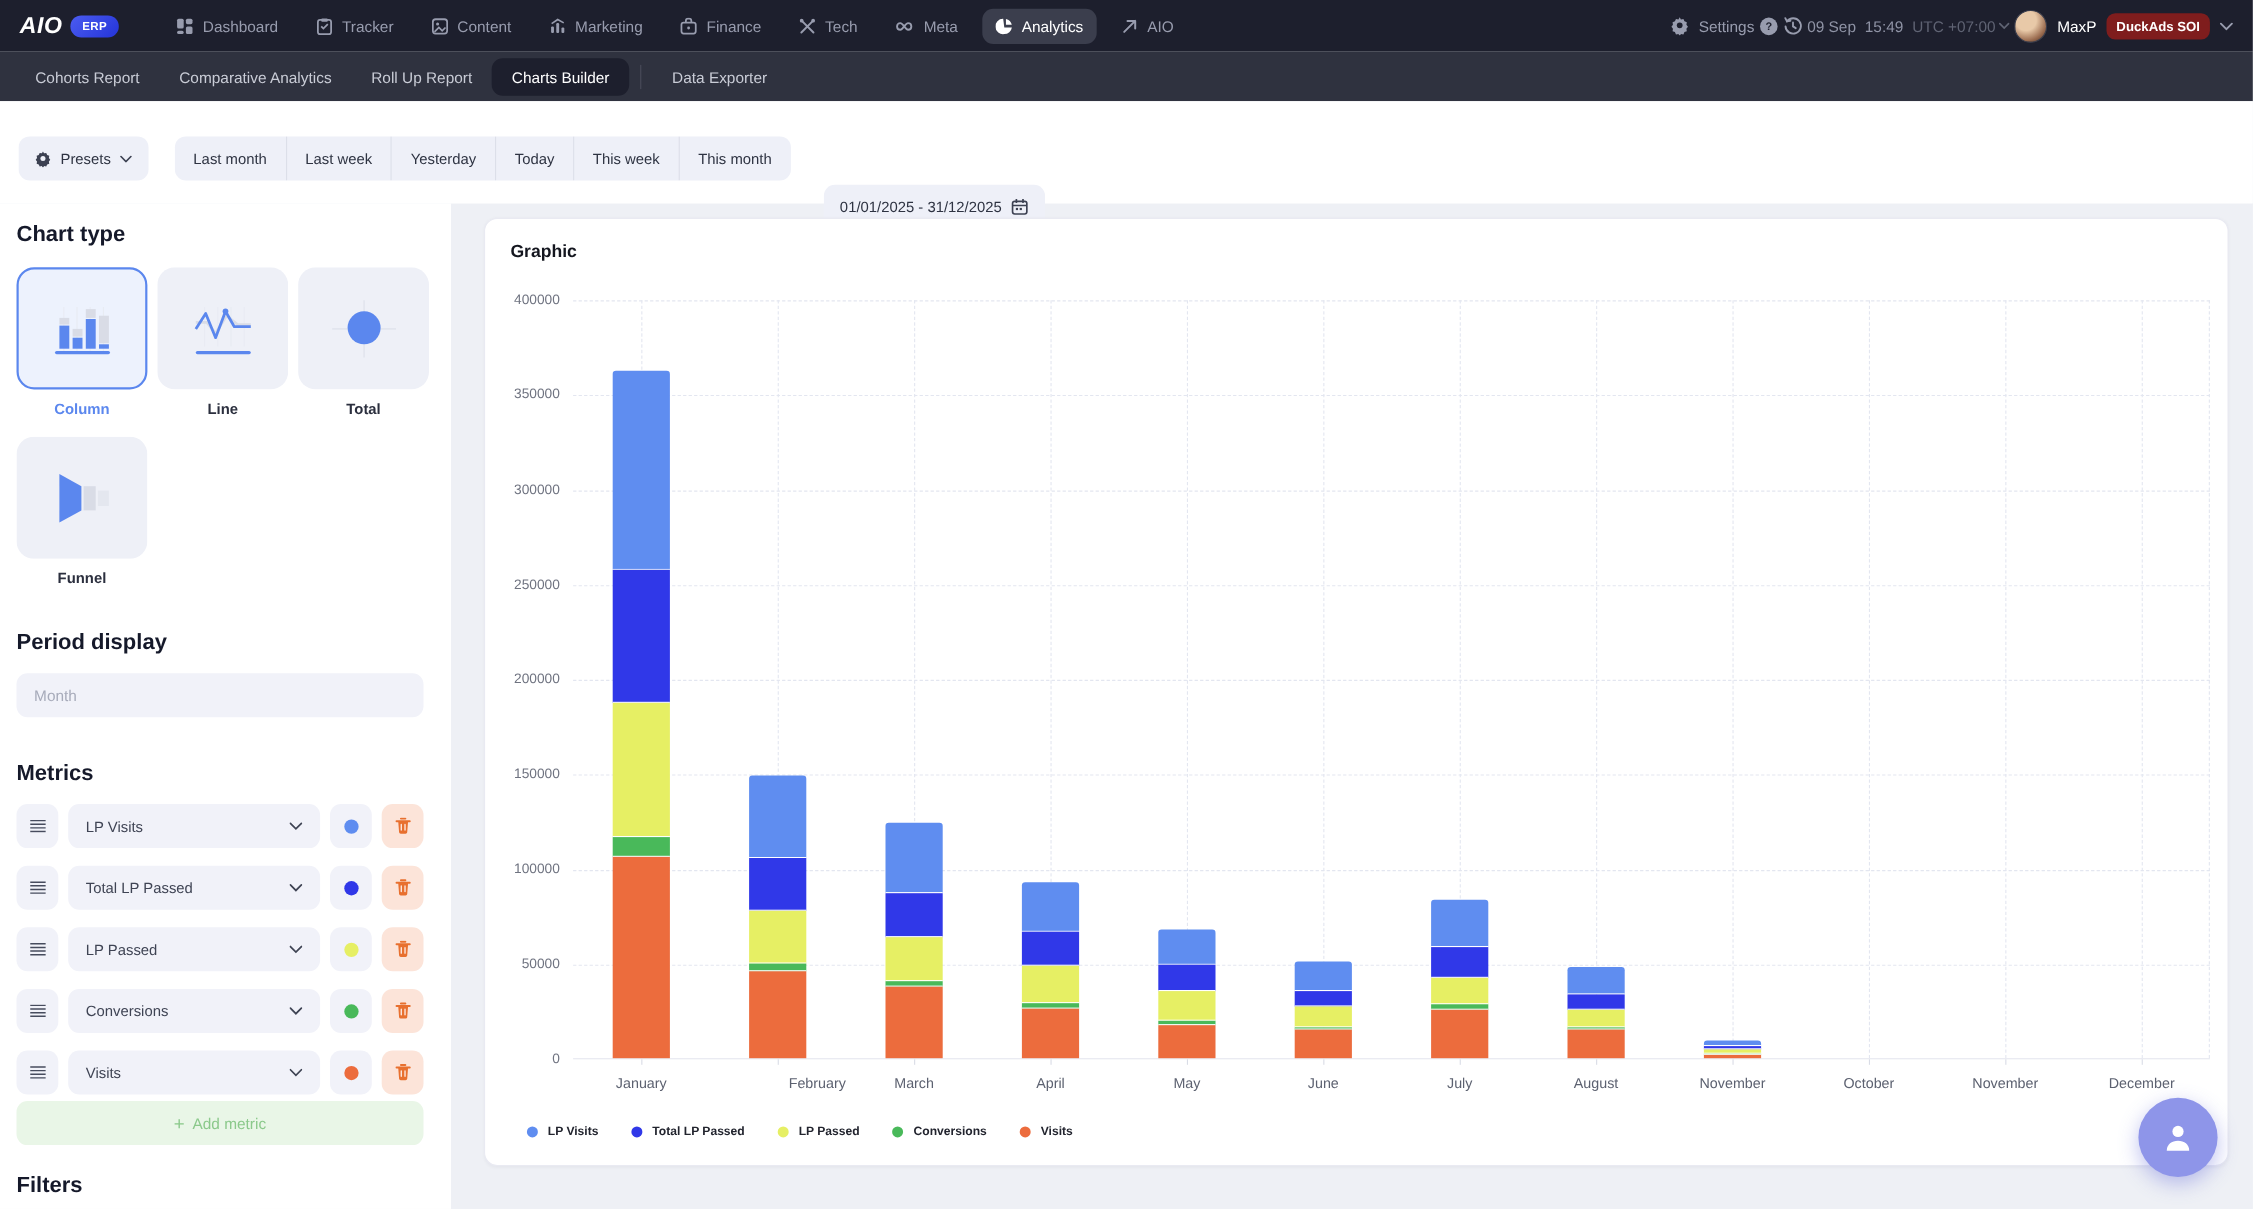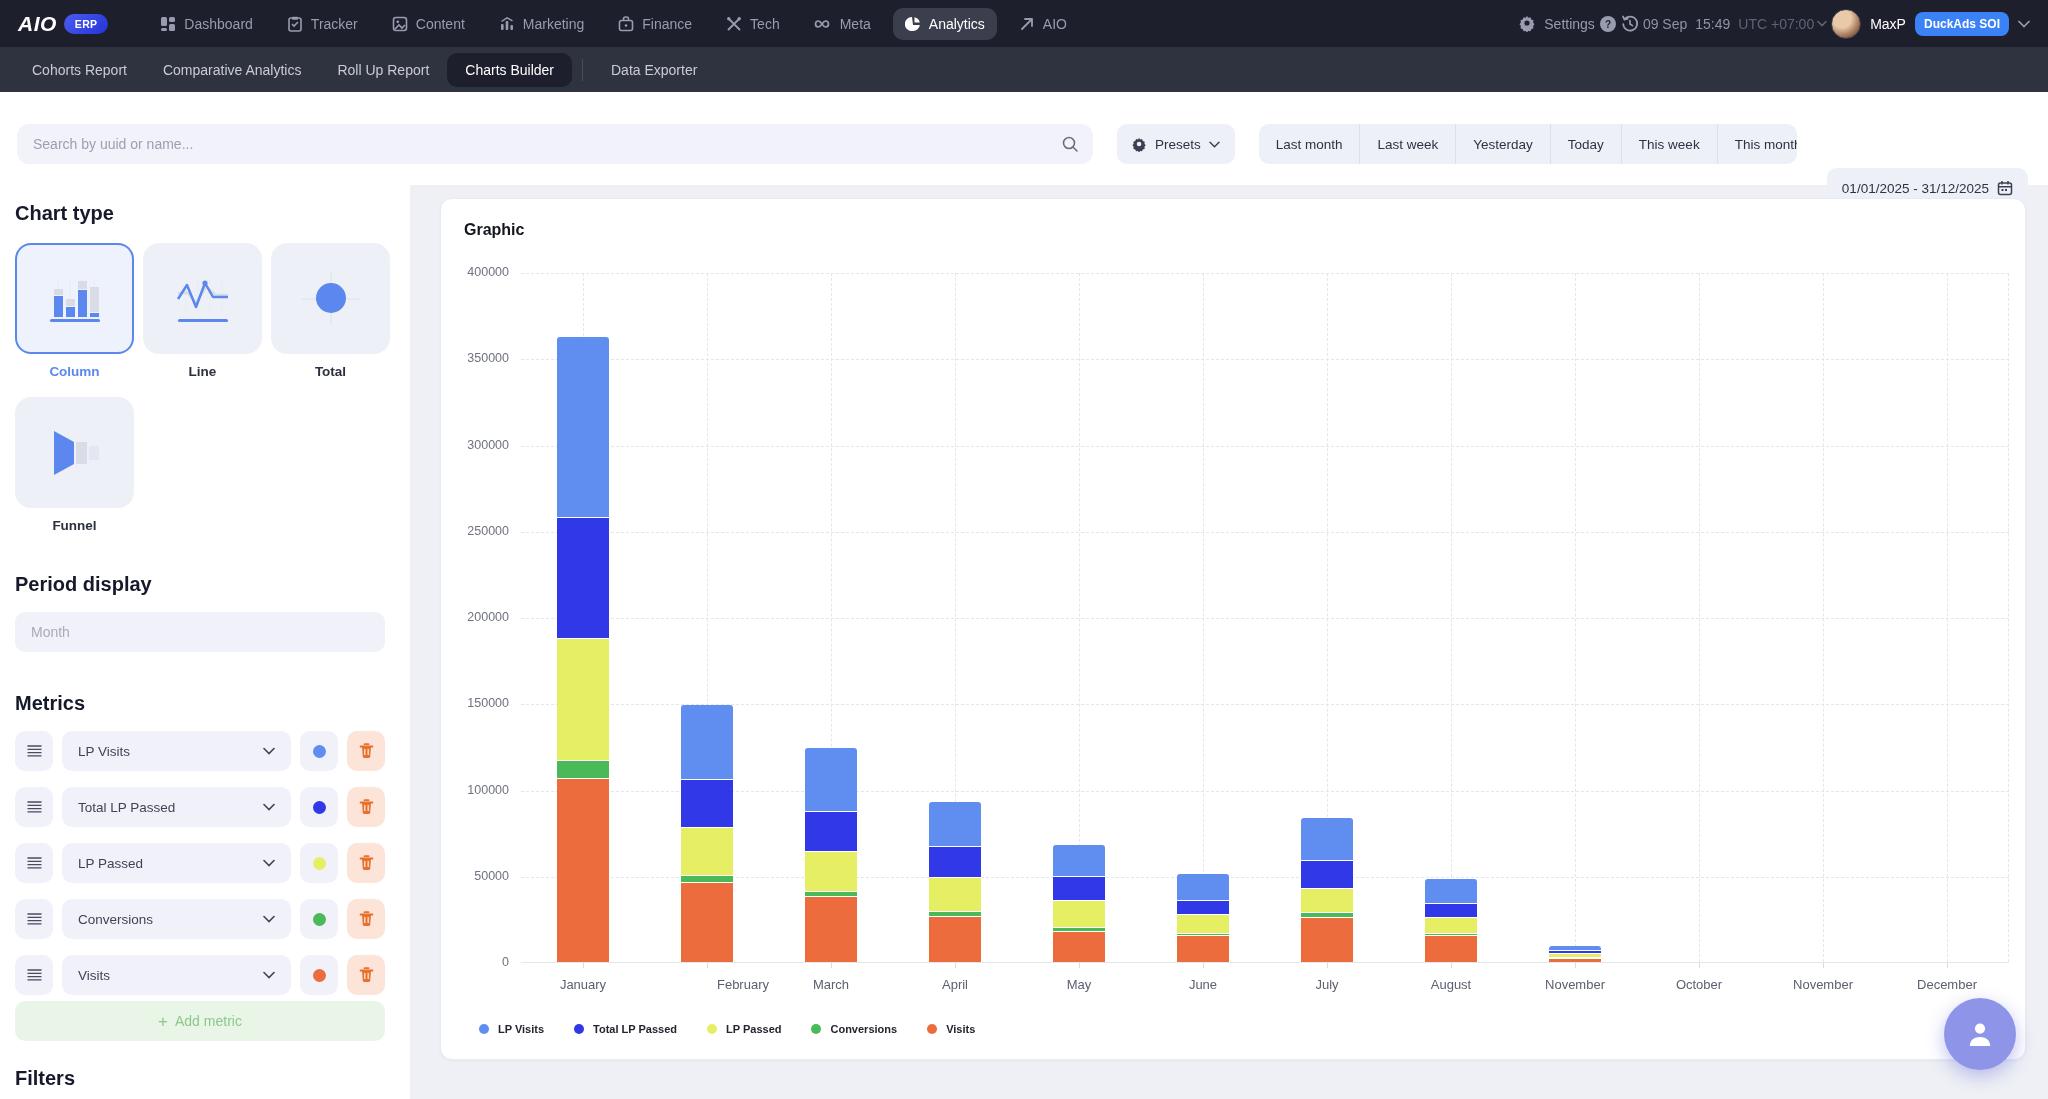--- a/index.html
+++ b/index.html
@@ -20,21 +20,21 @@
   .nav-item.active { background:#3b3e4d; color:#fff; }
   .tb-right { margin-left:auto; display:flex; align-items:center; gap:4px; }
   .tb-icon { display:flex; align-items:center; gap:8px; font-size:14px; cursor:pointer; }
   .tb-time { display:flex; align-items:center; gap:8px; font-size:14px; color:#8f93a5;justify-content:center; }
   .tb-tz { color:#5f6373; display:flex; align-items:center; gap:3px; cursor:pointer; }
   .avatar { width:30px; height:30px; border-radius:50%;
     background:radial-gradient(circle at 35% 30%, #e8c9a8 0 35%, #9a6b4f 70%, #2e2420 100%);
     border:1px solid #3a3d4c; }
   .user-wrap { display:flex; align-items:center; gap:9px; cursor:pointer; }
   .user-name { color:#fff; font-size:14px; }
-  .user-badge { background:#3b82f6; color:#fff; font-size:12px; font-weight:bold;
+  .user-badge { background:#7f1d1d; color:#fff; font-size:12px; font-weight:bold;
     padding:5px 9px; border-radius:8px; white-space:nowrap; }
 
   
   .tabbar { position:absolute; left:0; top:47px; right:0; height:45px; background:#2f323f;
     display:flex; align-items:center; padding:0 14px; }
   .tab { color:#c9ccd6; font-size:14px; padding:9px 18px; border-radius:10px; cursor:pointer; white-space:nowrap; }
   .tab.active { background:#1d1f2d; color:#fff; }
   .tab-divider { width:1px; height:22px; background:#4a4d5a; margin:0 10px; }
 
   
@@ -235,27 +235,20 @@
 <nav class="tabbar">
   <div class="tab">Cohorts Report</div>
   <div class="tab">Comparative Analytics</div>
   <div class="tab">Roll Up Report</div>
   <div class="tab active">Charts Builder</div>
   <div class="tab-divider"></div>
   <div class="tab">Data Exporter</div>
 </nav>
 
 <div class="toolbar">
-  <div class="search-wrap">
-    <input class="search-input" type="text" placeholder="Search by uuid or name..." style="">
-    <svg class="search-icon" width="18" height="18" viewBox="0 0 18 18">
-        <circle cx="8" cy="8" r="5.5" fill="none" stroke="#6a6f80" stroke-width="1.6"></circle>
-        <path d="M12.2 12.2L16 16" stroke="#6a6f80" stroke-width="1.6" stroke-linecap="round"></path>
-      </svg>
-  </div>
   <button class="btn-light">
     <svg width="15" height="15" viewBox="0 0 17 17">
         <path d="M8.5 0.8l1.2 2.1 2.4-.4 1 2.2 2.3.9-.4 2.4 1.5 1.9-1.5 1.9.4 2.4-2.3.9-1 2.2-2.4-.4-1.2 2.1-1.2-2.1-2.4.4-1-2.2-2.3-.9.4-2.4L.5 9.9 2 8l-.4-2.4 2.3-.9 1-2.2 2.4.4z" fill="#3c4152" transform="scale(0.94)"></path>
         <circle cx="8" cy="8" r="2.6" fill="#eef0f8"></circle>
       </svg>
     <span>Presets</span>
     <svg width="11" height="7" viewBox="0 0 11 7">
         <path d="M1 1.3l4.5 4.5L10 1.3" stroke="#3c4152" stroke-width="1.5" fill="none" stroke-linecap="round"></path>
       </svg>
   </button>

